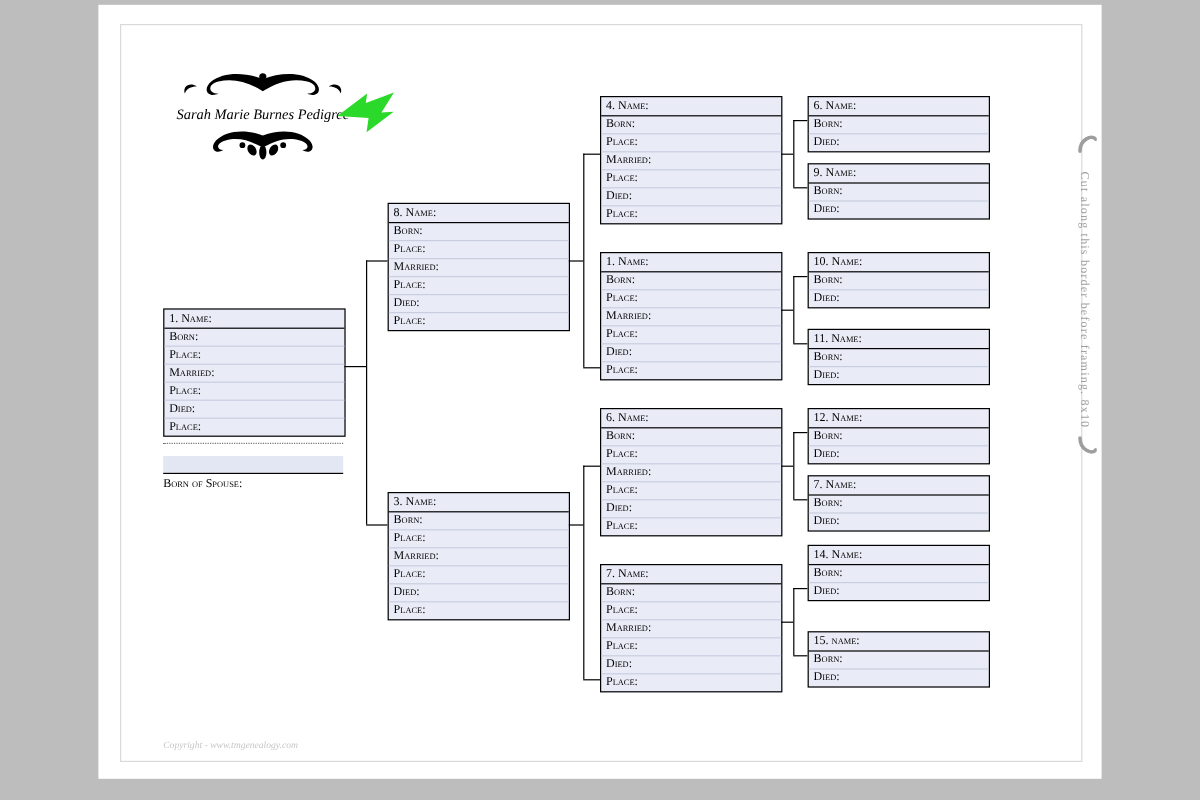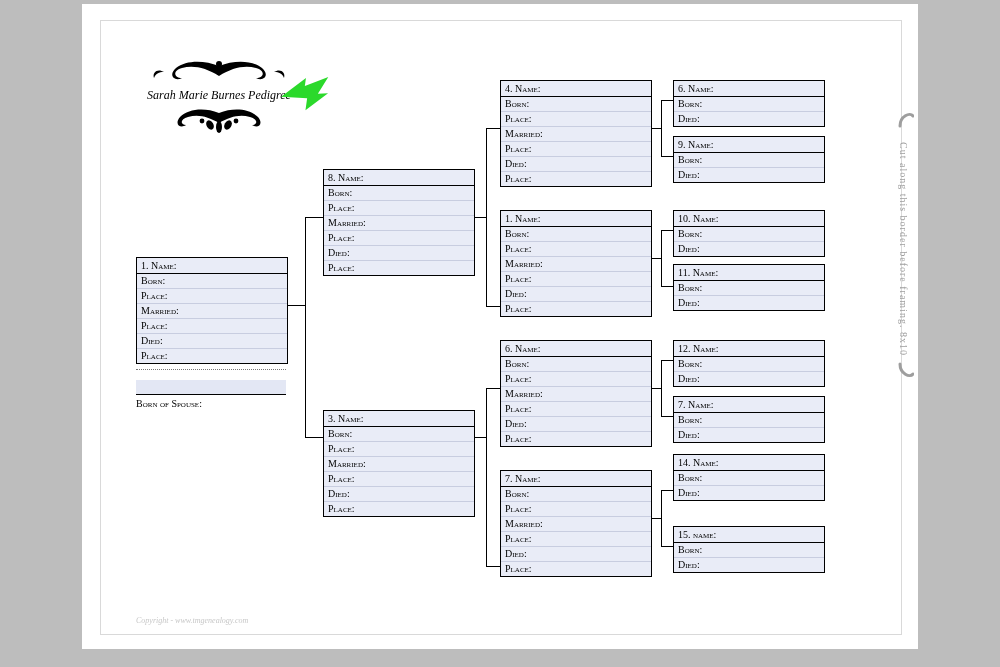--- a/index.html
+++ b/index.html
@@ -190,21 +190,21 @@
     <div class="pbox box-s" style="left:573px;top:116px">
       <div class="hd">9. Name:</div>
       <div class="row">Born:</div>
       <div class="row">Died:</div>
     </div>
     <div class="pbox box-s" style="left:573px;top:190px">
       <div class="hd">10. Name:</div>
       <div class="row">Born:</div>
       <div class="row">Died:</div>
     </div>
-    <div class="pbox box-s" style="left:573px;top:244px">
+    <div class="pbox box-s" style="left:573px;top:254px">
       <div class="hd">11. Name:</div>
       <div class="row">Born:</div>
       <div class="row">Died:</div>
     </div>
     <div class="pbox box-s" style="left:573px;top:320px">
       <div class="hd">12. Name:</div>
       <div class="row">Born:</div>
       <div class="row">Died:</div>
     </div>
     <div class="pbox box-s" style="left:573px;top:376px">

